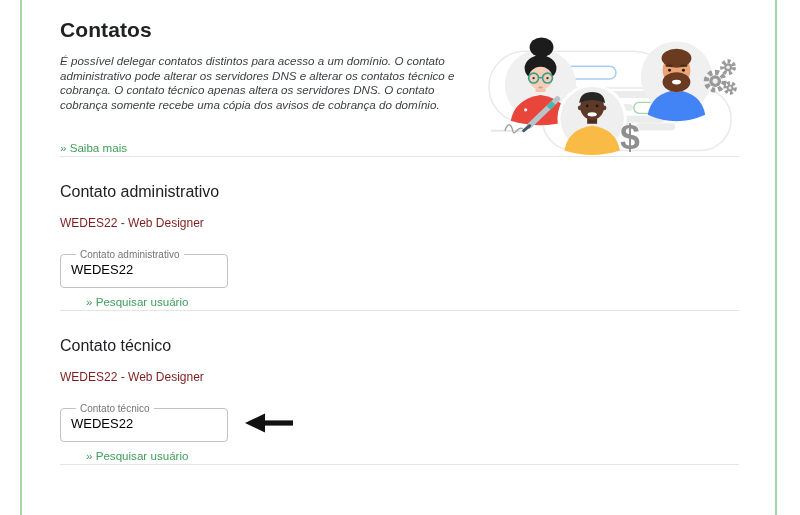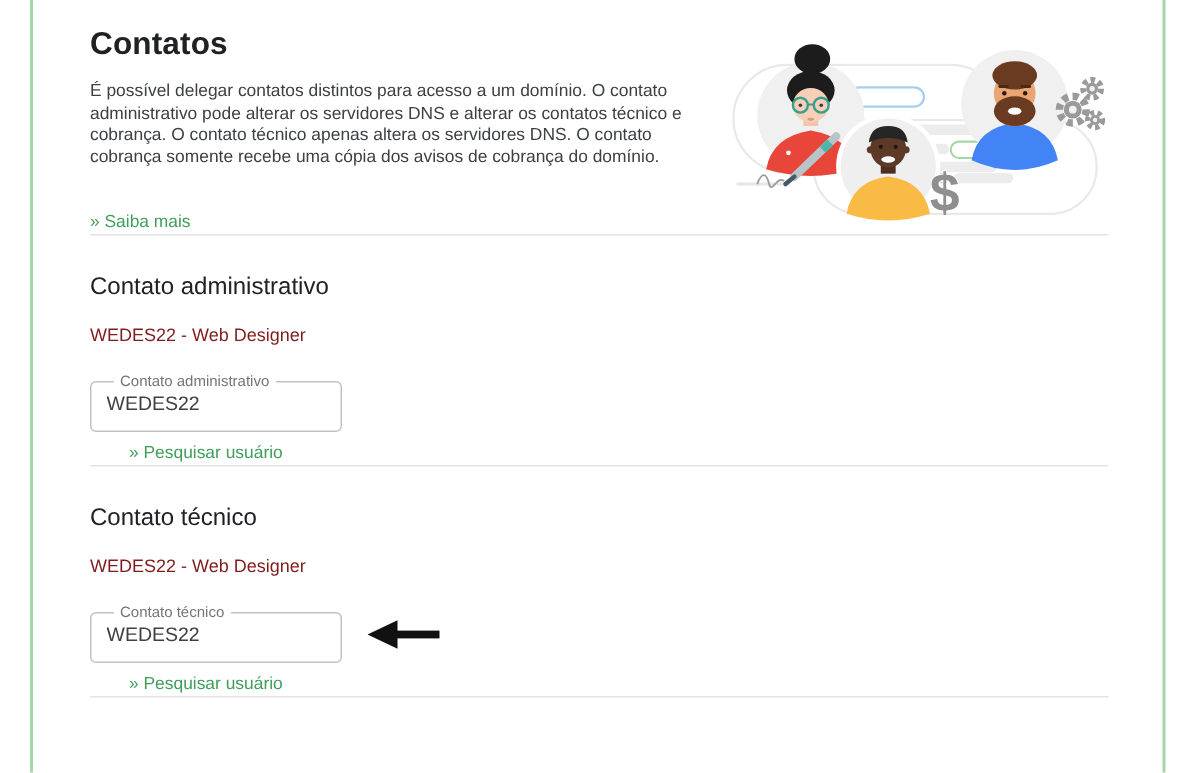--- a/index.html
+++ b/index.html
@@ -9,24 +9,24 @@
     background:#ffffff; font-family:"Liberation Sans", sans-serif;
     color:#202124; -webkit-font-smoothing:antialiased;
   }
   .card {
     position:absolute; top:-14px; left:20px; width:757px; height:580px;
     background:#fff; border:2px solid #a5d6a7; border-radius:8px;
   }
   .content { padding:30px 36px 0 38px; }
 
   
-  .header-row { display:flex; justify-content:space-between; align-items:center; }
+  .header-row { display:flex; justify-content:space-between; align-items:flex-end; }
   .header-text { width:466px; }
   h1.page-title { margin:0; font-size:21px; font-weight:700; letter-spacing:.1px; color:#202124; }
-  p.desc { margin:12px 0 0; font-size:11.6px; line-height:14.7px; color:#3c4043; }
+  p.desc { margin:12px 0 0; font-size:11.6px; line-height:14.7px; color:#3c4043;font-style:italic; }
   .green-link {
     display:inline-block; margin-top:28px; font-size:11.6px; color:#3f9e5a;
     text-decoration:none; cursor:pointer;
   }
   .illus { width:258px; height:126px; flex:0 0 auto; margin-top:-4px; }
 
   
   hr.divider { border:none; border-top:1px solid #e4e4e4; margin:0; }
   .mt30 { margin-top:30px; }
   .mt22 { margin-top:22px; }
@@ -38,21 +38,21 @@
   .field-row { margin-top:20px; display:flex; align-items:center; }
   fieldset.outlined {
     width:168px; margin:0; padding:0 10px 9px; background:#fff;
     border:1px solid #c2c2c2; border-radius:4px;
   }
   fieldset.outlined legend {
     font-size:10px; color:#757575; padding:0 4px; margin-left:5px; line-height:1;
   }
   fieldset.outlined input {
     width:100%; border:none; outline:none; padding:1px 0 0; background:transparent;
-    font-family:inherit; font-size:13px; color:#404040;
+    font-family:inherit; font-size:13px; color:#000000;
   }
   .annotation-arrow { margin-left:17px; display:block; }
   .search-link { margin-top:7px;margin-left:26px; }
 </style>
 </head>
 <body>
 
 <div class="card">
   <div class="content">
 

